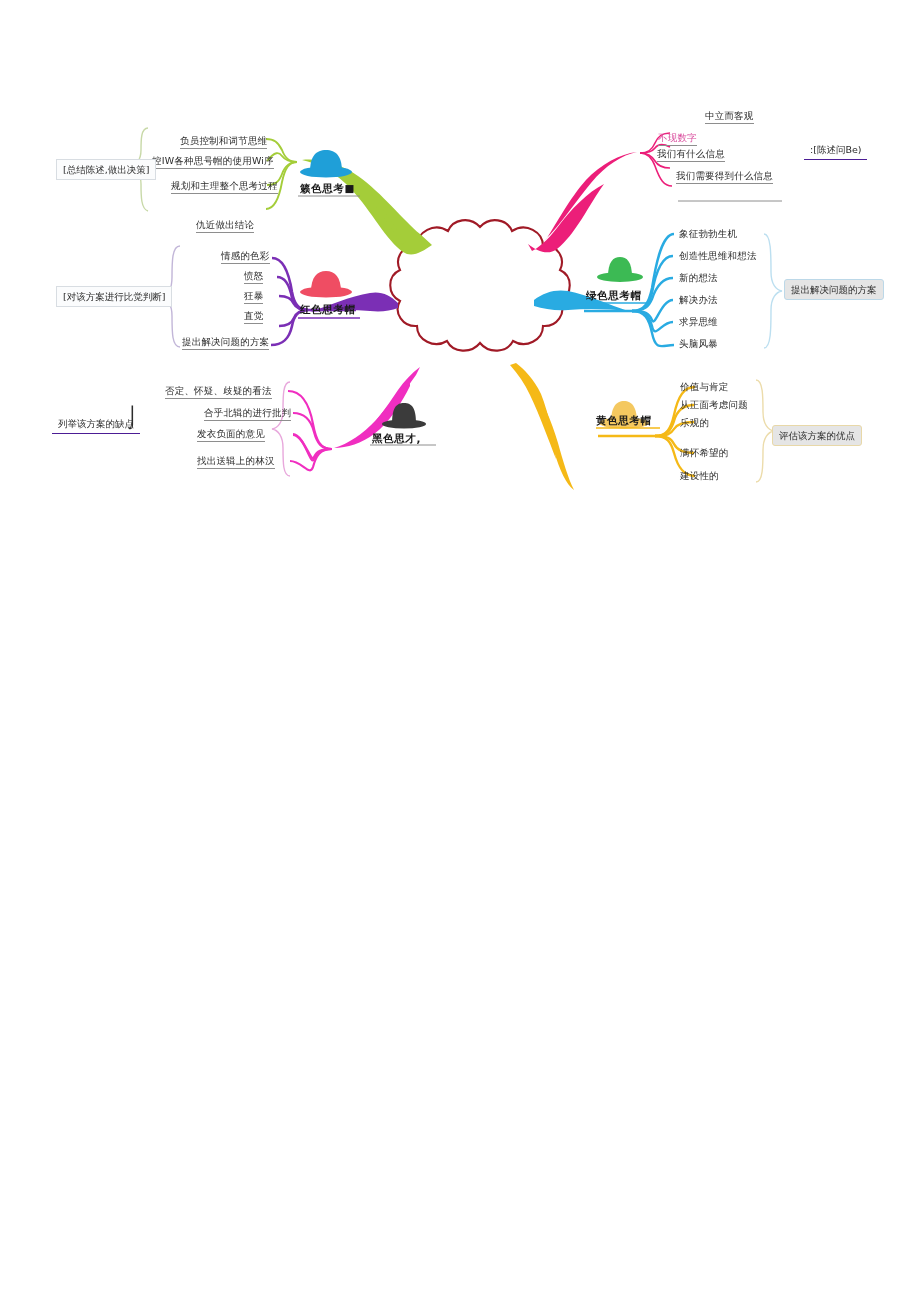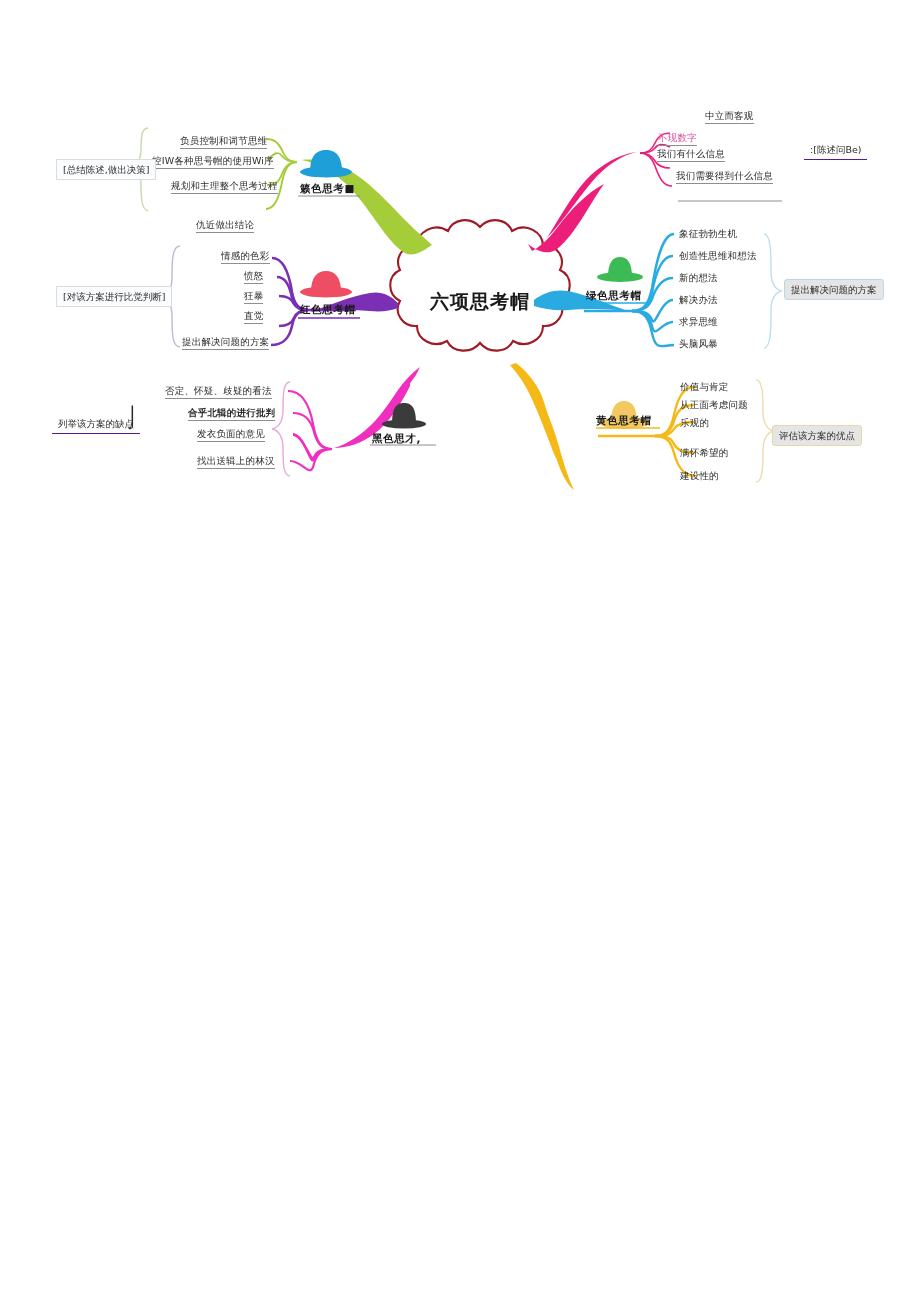--- a/index.html
+++ b/index.html
@@ -186,41 +186,38 @@
       <path d="M611,423 C 611,407 616,401 624,401 C 632,401 637,407 637,423 Z" fill="#f4c860"></path>
     </g>
 
     <line x1="298" y1="196" x2="360" y2="196" stroke="#8e8e8e" stroke-width="1"></line>
     <line x1="298" y1="318" x2="360" y2="318" stroke="#7b2fb5" stroke-width="1.6"></line>
     <line x1="370" y1="445" x2="436" y2="445" stroke="#8e8e8e" stroke-width="1"></line>
     <line x1="586" y1="303" x2="650" y2="303" stroke="#29abe2" stroke-width="1.6"></line>
     <line x1="596" y1="428" x2="660" y2="428" stroke="#f5b917" stroke-width="1.6"></line>
   </svg>
 
-  <div class="center-node">
-    <span class="center-label">六项思考帽</span>
-  </div>
 
   <div class="leaf u" style="left:180px;top:135px;">负员控制和词节思维</div>
   <div class="leaf u" style="left:152px;top:155px;">控IW各种思号帽的使用Wi序</div>
   <div class="leaf u" style="left:171px;top:180px;">规划和主理整个思考过程</div>
   <div class="leaf u" style="left:196px;top:219px;">仇近做出结论</div>
   <div class="hatlabel" style="left:300px;top:182px;">籁色思考■</div>
   <div class="callout plain" style="left:56px;top:159px;">[总结陈述,做出决策]</div>
 
   <div class="leaf u" style="left:221px;top:250px;">情感的色彩</div>
   <div class="leaf u" style="left:244px;top:270px;">愤怒</div>
   <div class="leaf u" style="left:244px;top:290px;">狂暴</div>
   <div class="leaf u" style="left:244px;top:310px;">直觉</div>
   <div class="leaf u" style="left:182px;top:336px;">提出解决问题的方案</div>
   <div class="hatlabel" style="left:300px;top:303px;">红色思考帽</div>
   <div class="callout plain" style="left:56px;top:286px;">[对该方案进行比觉判断]</div>
 
   <div class="leaf u" style="left:165px;top:385px;">否定、怀疑、歧疑的看法</div>
-  <div class="leaf u" style="left:188px;top:407px;font-weight:bold;">合乎北辑的进行批判</div>
+  <div class="leaf u" style="left:204px;top:407px;">合乎北辑的进行批判</div>
   <div class="leaf u" style="left:197px;top:428px;">发衣负面的意见</div>
   <div class="leaf u" style="left:197px;top:455px;">找出送辑上的林汉</div>
   <div class="hatlabel" style="left:372px;top:432px;">黑色思才,</div>
   <div class="callout under" style="left:52px;top:414px;">列举该方案的缺点</div>
   <div class="bigJ" style="left:126px;top:406px;">⌡</div>
 
   <div class="leaf u" style="left:676px;top:110px;margin-left:29px;">中立而客观</div>
   <div class="leaf u" style="left:658px;top:132px;color:#d94b9c;">不现数字</div>
   <div class="leaf u" style="left:657px;top:148px;">我们有什么信息</div>
   <div class="leaf u" style="left:676px;top:170px;">我们需要得到什么信息</div>

